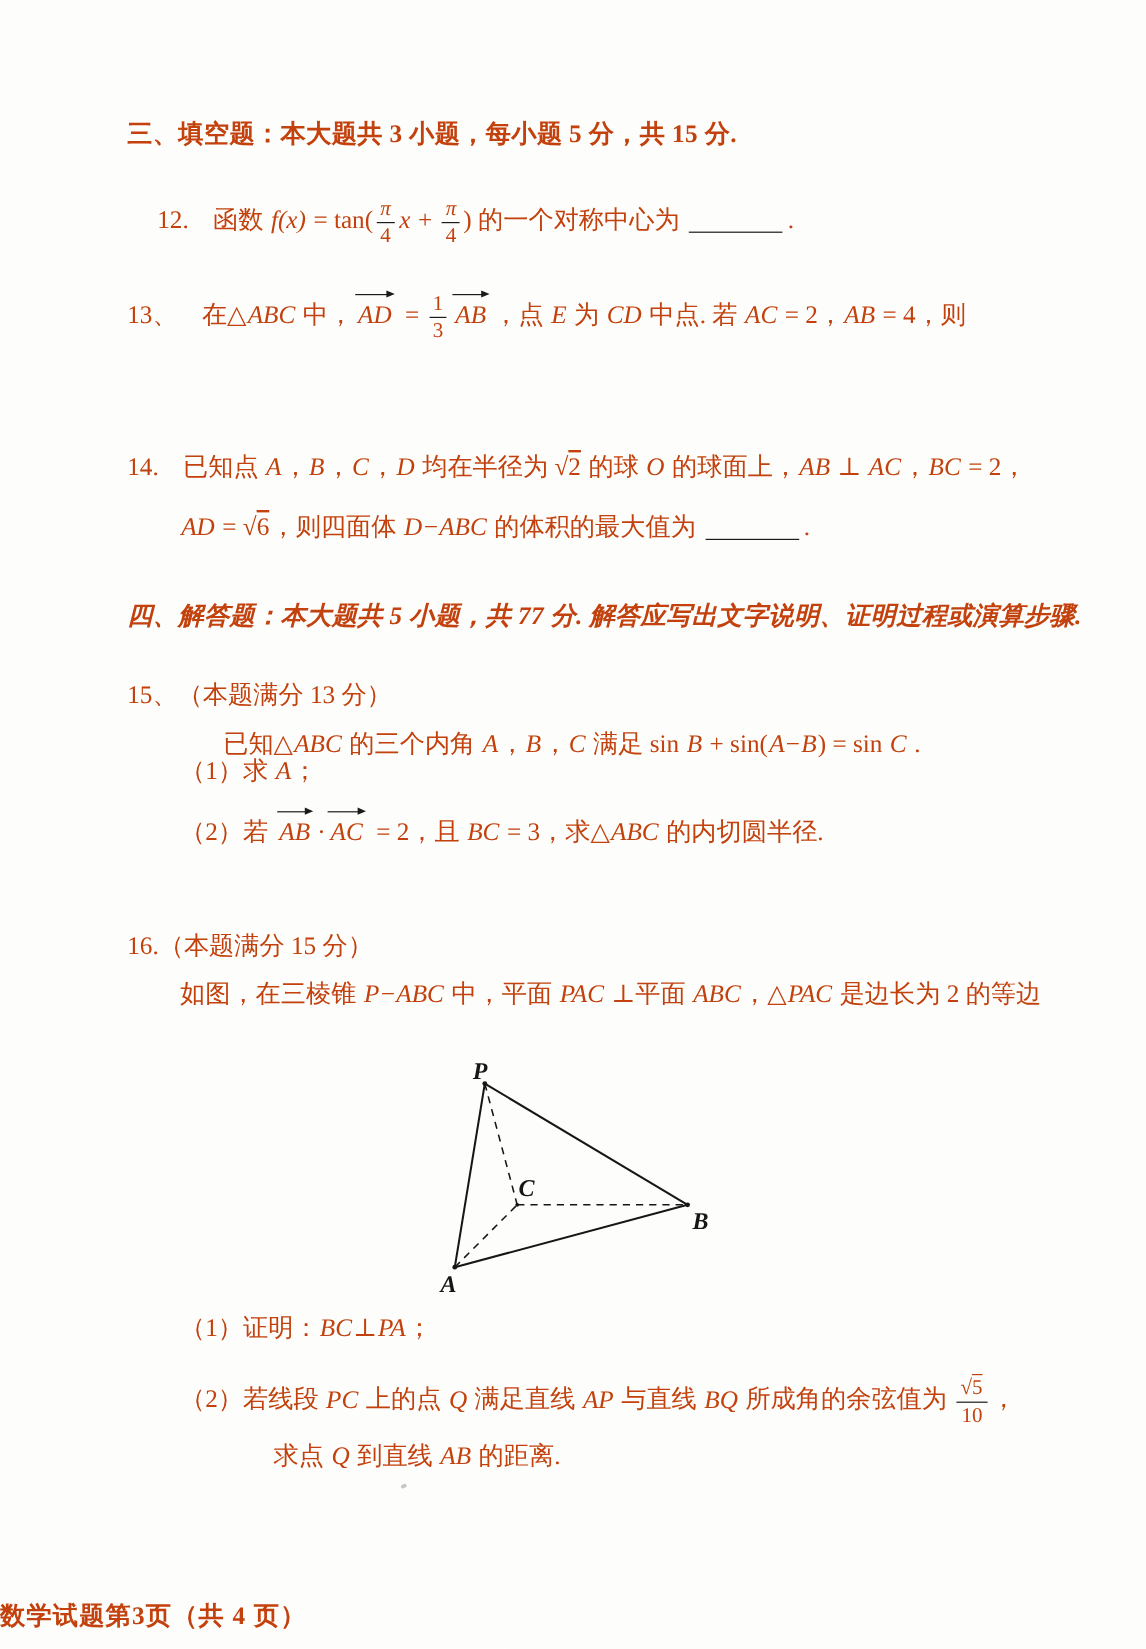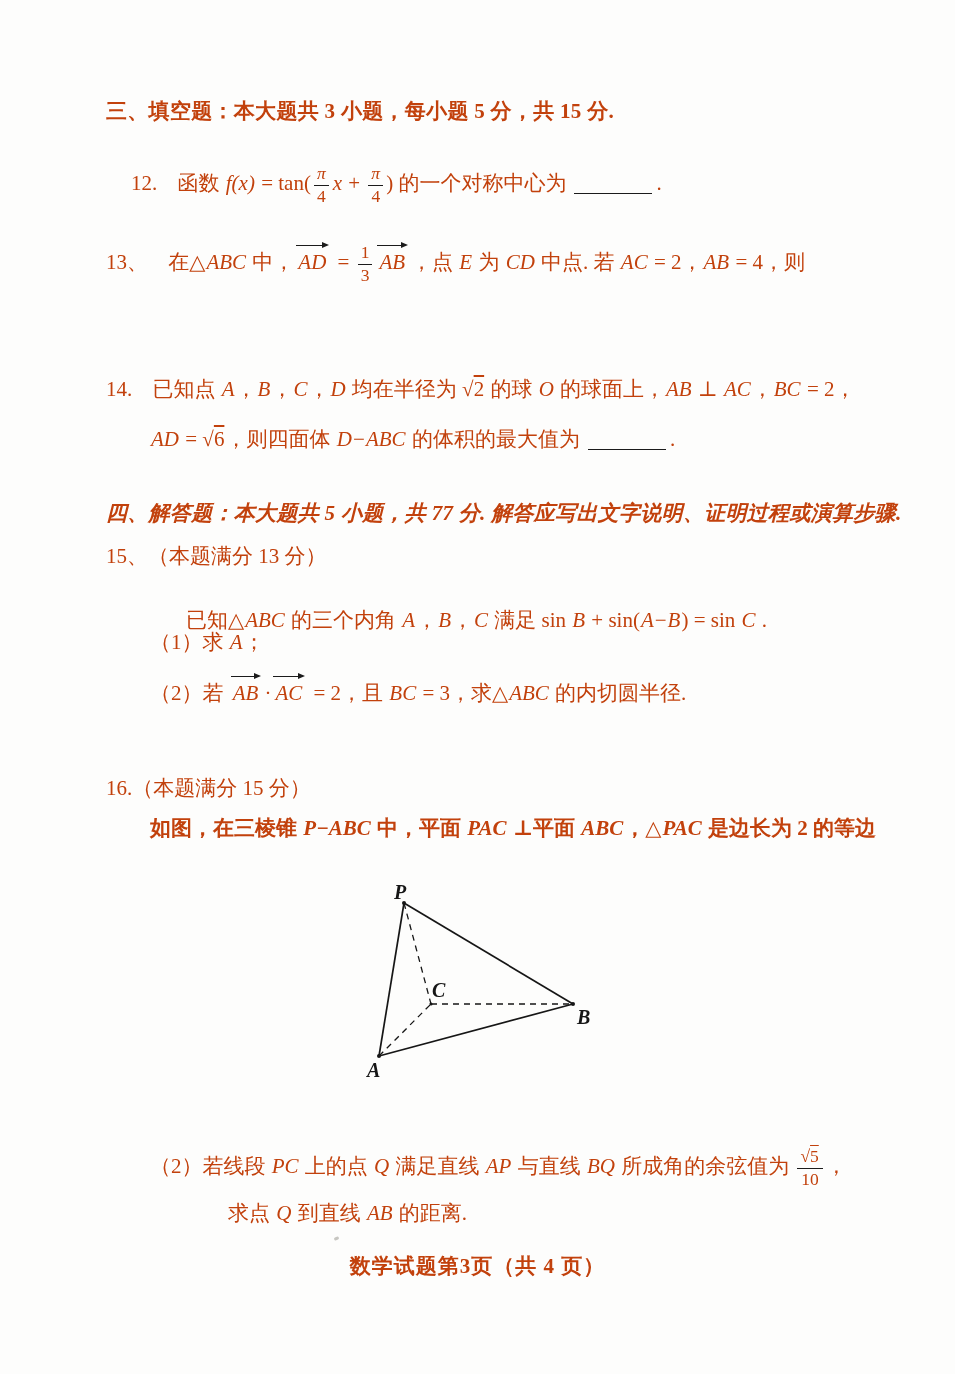--- a/index.html
+++ b/index.html
@@ -22,21 +22,21 @@
   .vec::after{content:"";position:absolute;top:-1.2px;right:0;width:0;height:0;
     border-left:7px solid #1b1b1b;border-top:3.6px solid transparent;border-bottom:3.6px solid transparent;}
   
   .frac{display:inline-block;text-align:center;vertical-align:middle;font-size:17.5px;line-height:1.12;margin:0 3px;}
   .frac .fn{display:block;border-bottom:1.4px solid #1b1b1b;padding:0 3px 1px;}
   .frac .fd{display:block;padding-top:1px;}
   
   .sqrt{font-style:normal;}
   .sqrt .rad{text-decoration:overline;font-style:italic;font-style:normal;padding-right:1px;}
   .blank{display:inline-block;width:78px;height:20px;border-bottom:1.6px solid #1b1b1b;vertical-align:-4px;margin:0 4px 0 8px;}
-  .footer{position:absolute;left:0;top:1252px;width:100%;text-align:center;font-weight:700;letter-spacing:1px;}
+  .footer{position:absolute;left:0;top:1332px;width:100%;text-align:left;font-weight:700;letter-spacing:1px;}
   .artifact{position:absolute;left:334px;top:1237px;width:5px;height:3px;background:#b9b8b2;border-radius:2px;transform:rotate(-25deg);opacity:.8;}
   svg text{font-family:"Liberation Serif","DejaVu Serif",serif;font-style:italic;font-weight:600;font-size:20px;fill:#161616;}
 </style>
 </head>
 <body>
 
 <div class="page">
 
   <div class="line hdr" style="left:106px;top:98px;">
     <span>三、填空题：本大题共 3 小题，每小题 5 分，共 15 分.</span>
@@ -59,41 +59,41 @@
   </div>
 
   <div class="line" style="left:150px;top:426px;">
     <span class="it">AD</span><span> = </span><span class="sqrt"><span>√</span><span class="rad">6</span></span><span>，则四面体 </span><span class="it">D−ABC</span><span> 的体积的最大值为</span><span class="blank"></span><span>.</span>
   </div>
 
   <div class="line hdr" style="left:106px;top:500px;font-style:italic;">
     <span>四、解答题：本大题共 5 小题，共 77 分. 解答应写出文字说明、证明过程或演算步骤.</span>
   </div>
 
-  <div class="line" style="left:106px;top:543px;">
+  <div class="line" style="left:106px;top:566px;">
     <span>15、（本题满分 13 分）</span>
   </div>
 
   <div class="line" style="left:150px;top:607px;margin-left:36px;">
     <span>已知△</span><span class="it">ABC</span><span> 的三个内角 </span><span class="it">A</span><span>，</span><span class="it">B</span><span>，</span><span class="it">C</span><span> 满足 </span><span>sin </span><span class="it">B</span><span> + sin(</span><span class="it">A</span><span>−</span><span class="it">B</span><span>) = sin </span><span class="it">C</span><span> .</span>
   </div>
 
   <div class="line" style="left:150px;top:629px;">
     <span>（1）求 </span><span class="it">A</span><span>；</span>
   </div>
 
   <div class="line" style="left:150px;top:674px;">
     <span>（2）若 </span><span class="vec">AB</span><span>·</span><span class="vec">AC</span><span> = 2，且 </span><span class="it">BC</span><span> = 3，求△</span><span class="it">ABC</span><span> 的内切圆半径.</span>
   </div>
 
   <div class="line" style="left:106px;top:775px;">
     <span>16.（本题满分 15 分）</span>
   </div>
 
-  <div class="line" style="left:150px;top:815px;font-weight:bold;">
+  <div class="line" style="left:150px;top:815px;">
     <span>如图，在三棱锥 </span><span class="it">P−ABC</span><span> 中，平面 </span><span class="it">PAC</span><span> ⊥平面 </span><span class="it">ABC</span><span>，△</span><span class="it">PAC</span><span> 是边长为 2 的等边</span>
   </div>
 
 
   <div class="line" style="left:330px;top:885px;width:330px;height:205px;">
     <svg width="330" height="205" viewBox="0 0 330 205">
 
       <line x1="74" y1="18" x2="49" y2="171" stroke="#161616" stroke-width="1.7"></line>
       <line x1="74" y1="18" x2="243" y2="119" stroke="#161616" stroke-width="1.7"></line>
       <line x1="49" y1="171" x2="243" y2="119" stroke="#161616" stroke-width="1.7"></line>
@@ -107,20 +107,23 @@
       <circle cx="243" cy="119" r="2" fill="#161616"></circle>
       <circle cx="101" cy="119" r="1.6" fill="#161616"></circle>
 
       <text x="64" y="14">P</text>
       <text x="37" y="192">A</text>
       <text x="247" y="139">B</text>
       <text x="102" y="112">C</text>
     </svg>
   </div>
 
+  <div class="line" style="left:150px;top:1093px;">
+    <span>（1）证明：</span><span class="it">BC</span><span>⊥</span><span class="it">PA</span><span>；</span>
+  </div>
 
   <div class="line" style="left:150px;top:1147px;">
     <span>（2）若线段 </span><span class="it">PC</span><span> 上的点 </span><span class="it">Q</span><span> 满足直线 </span><span class="it">AP</span><span> 与直线 </span><span class="it">BQ</span><span> 所成角的余弦值为 </span><span class="frac"><span class="fn"><span class="sqrt"><span>√</span><span class="rad">5</span></span></span><span class="fd">10</span></span><span>，</span>
   </div>
 
   <div class="line" style="left:190px;top:1200px;margin-left:38px;">
     <span>求点 </span><span class="it">Q</span><span> 到直线 </span><span class="it">AB</span><span> 的距离.</span>
   </div>
 
   <div class="artifact"></div>

